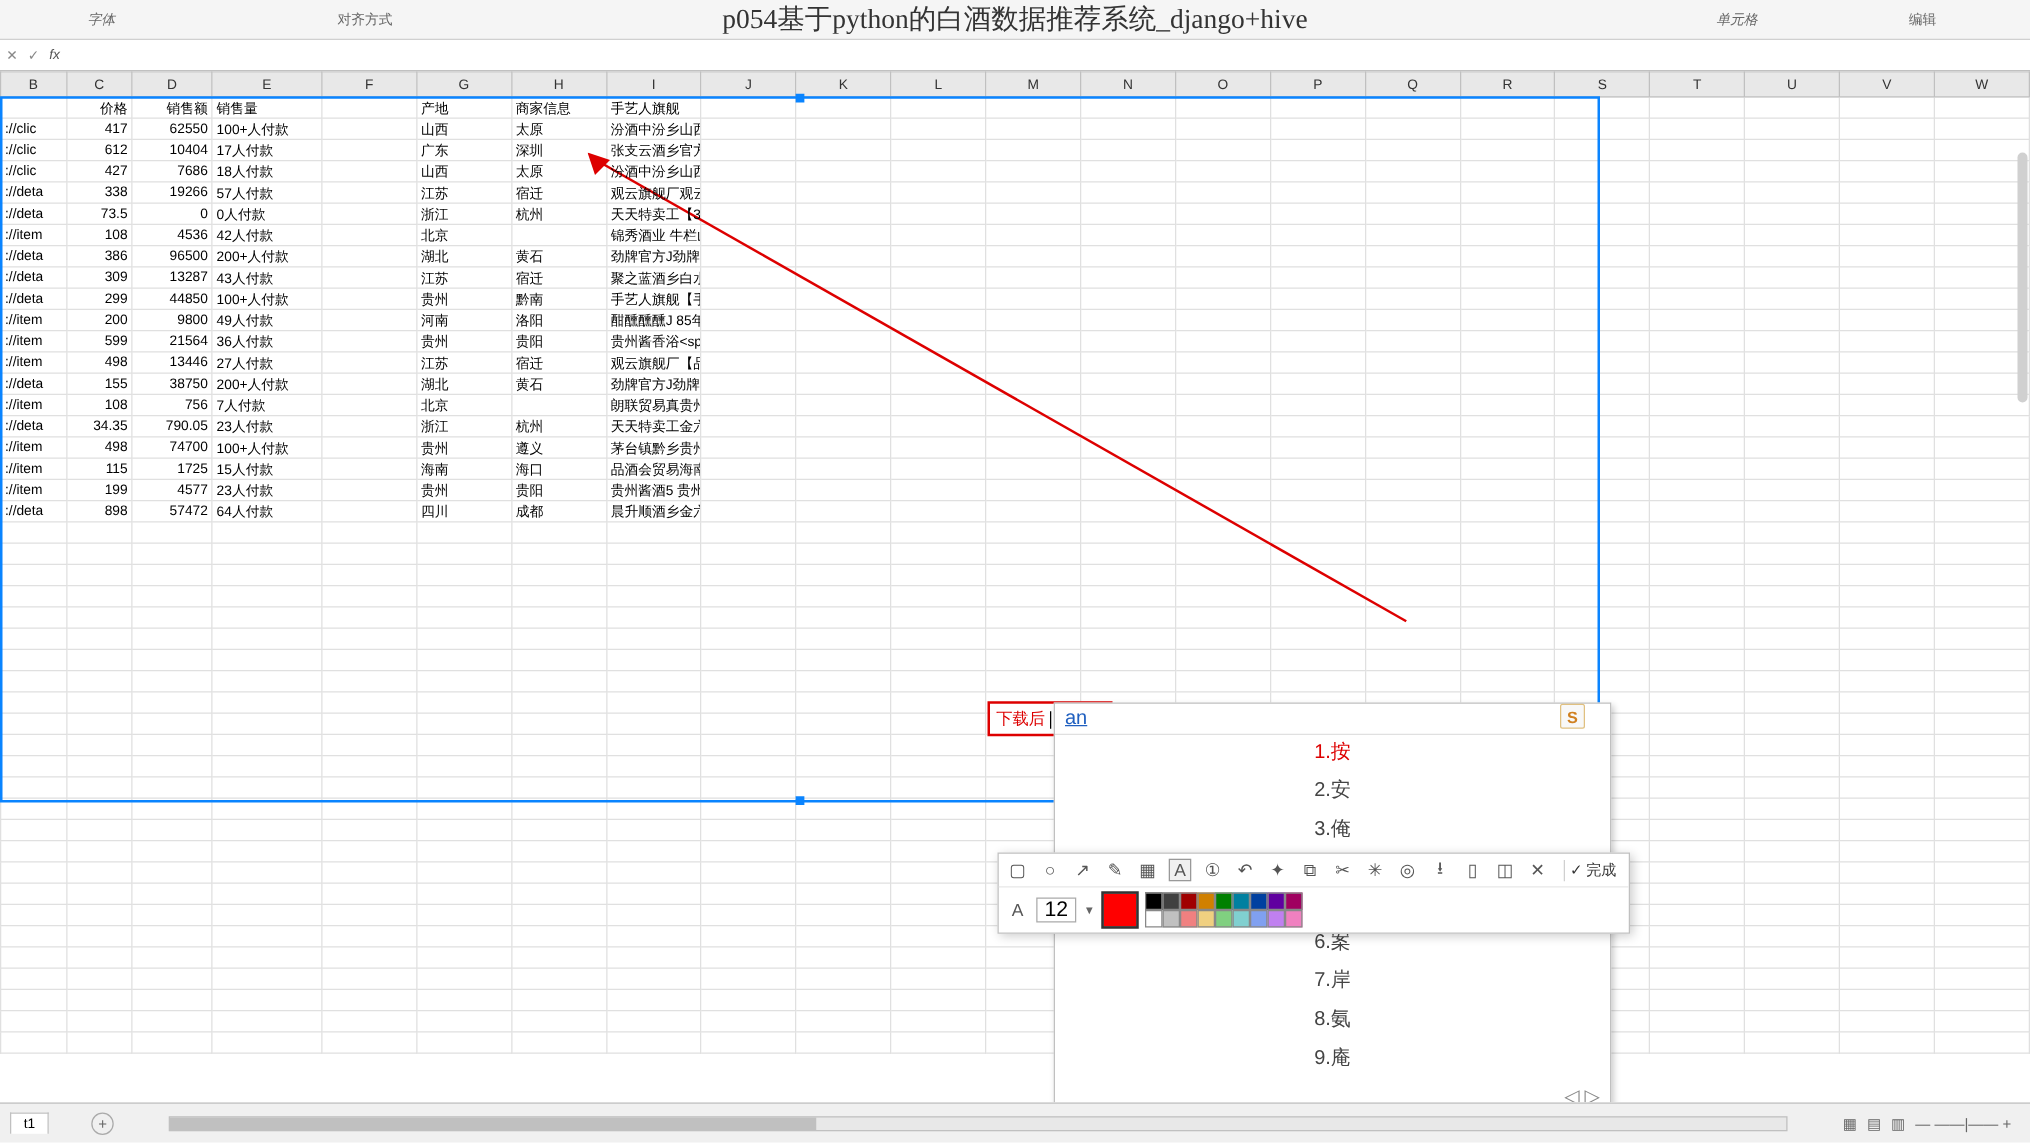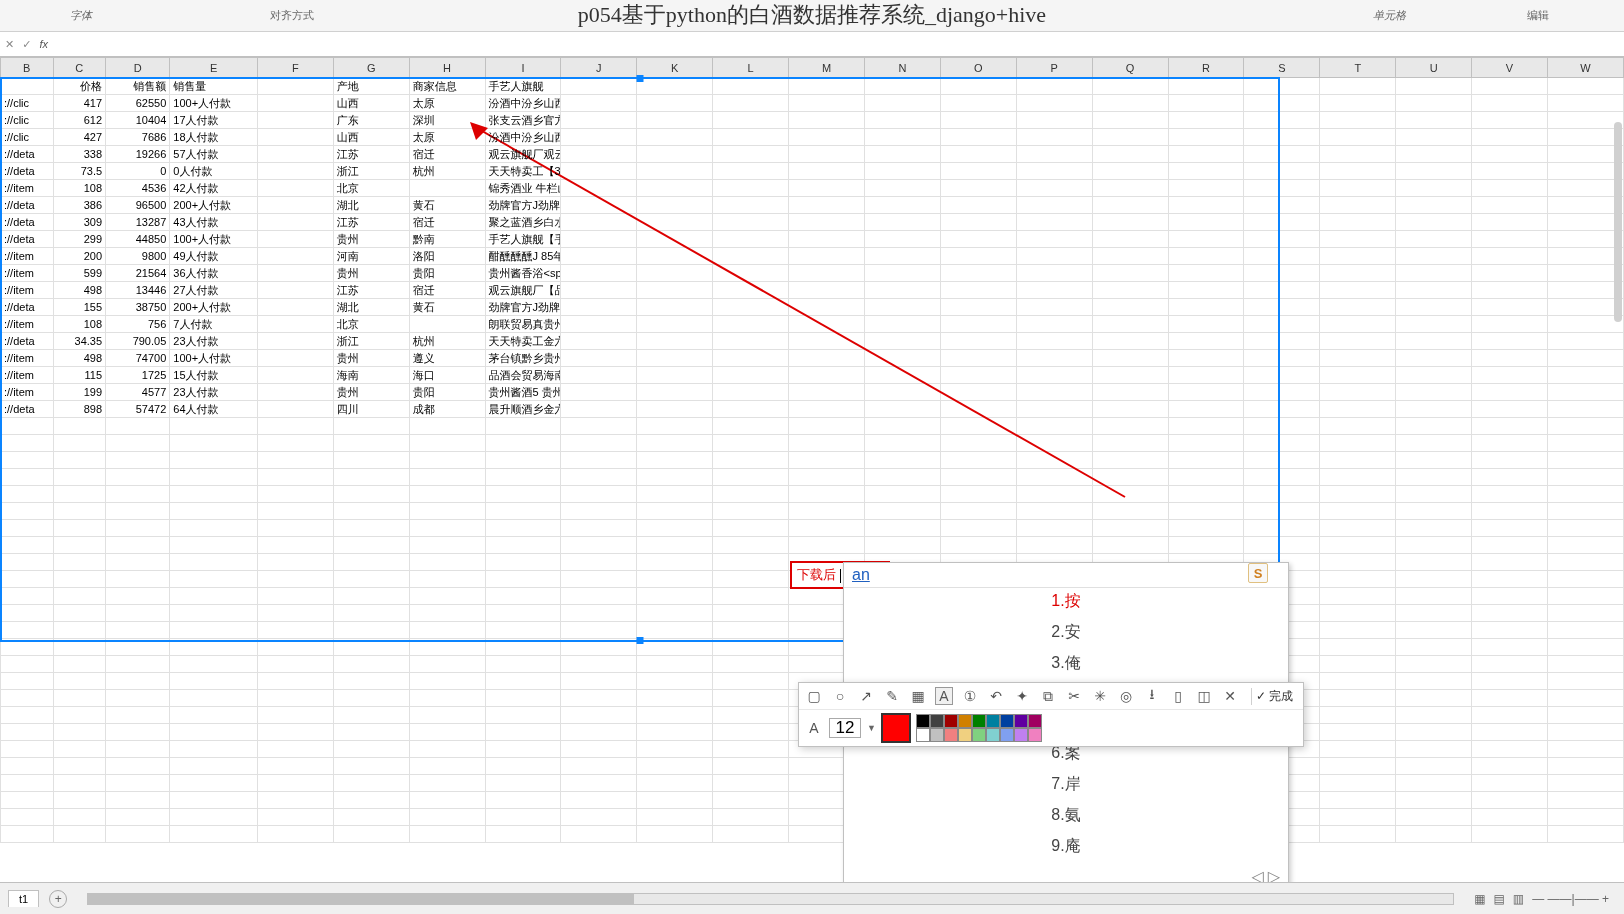--- a/index.html
+++ b/index.html
@@ -70,21 +70,21 @@
     .annot-row1 { display: flex; align-items: center; padding: 4px 6px; gap: 8px; border-bottom: 1px solid #e8e8e8; }
     .annot-btn { width: 18px; height: 18px; display: flex; align-items: center; justify-content: center; color: #555; font-size: 14px; cursor: pointer; }
     .annot-btn.boxed { border: 1px solid #999; background: #f0f0f0; }
     .annot-complete { display: flex; align-items: center; gap: 3px; font-size: 12px; color: #333; padding: 0 4px; border-left: 1px solid #d0d0d0; margin-left: 4px; }
     .annot-row2 { display: flex; align-items: center; padding: 4px 6px; gap: 6px; }
     .annot-font-size { width: 32px; height: 20px; border: 1px solid #aaa; font-size: 17px; text-align: center; }
     .color-grid { display: flex; flex-wrap: wrap; width: 126px; }
     .color-cell { width: 14px; height: 14px; border: 1px solid #888; }
     .color-cell.selected { outline: 2px solid #333; outline-offset: -1px; width: 28px; height: 28px; }
     
-    .sheet-tabs { position: absolute; bottom: 0; left: 0; right: 0; height: 32px; background: #f0f0f0; border-top: 1px solid #c0c0c0; display: flex; align-items: center; padding-left: 8px; }
+    .sheet-tabs { position: absolute; bottom: 0; left: 0; right: 0; height: 32px; background: #f0f0f0; border-top: 1px solid #c0c0c0; display: flex; align-items: center; padding-left: 8px; gap: 24px; }
     .tab { padding: 2px 10px; font-size: 11px; background: #fff; border: 1px solid #c0c0c0; border-bottom: none; }
     .tab-add { width: 18px; height: 18px; border: 1px solid #aaa; border-radius: 50%; margin-left: 10px; display: flex; align-items: center; justify-content: center; font-size: 12px; color: #666; }
     .hscroll { flex: 1; margin: 0 20px; }
     .hscroll-track { height: 12px; background: #e8e8e8; border: 1px solid #c0c0c0; position: relative; }
     .hscroll-thumb { position: absolute; left: 0; width: 40%; height: 100%; background: #c0c0c0; }
     .view-icons { display: flex; gap: 8px; padding-right: 15px; color: #666; }
     
     .vscroll-thumb { position: absolute; right: 2px; top: 65px; width: 8px; height: 200px; background: #d0d0d0; border-radius: 4px; }
   </style>
 </head>

